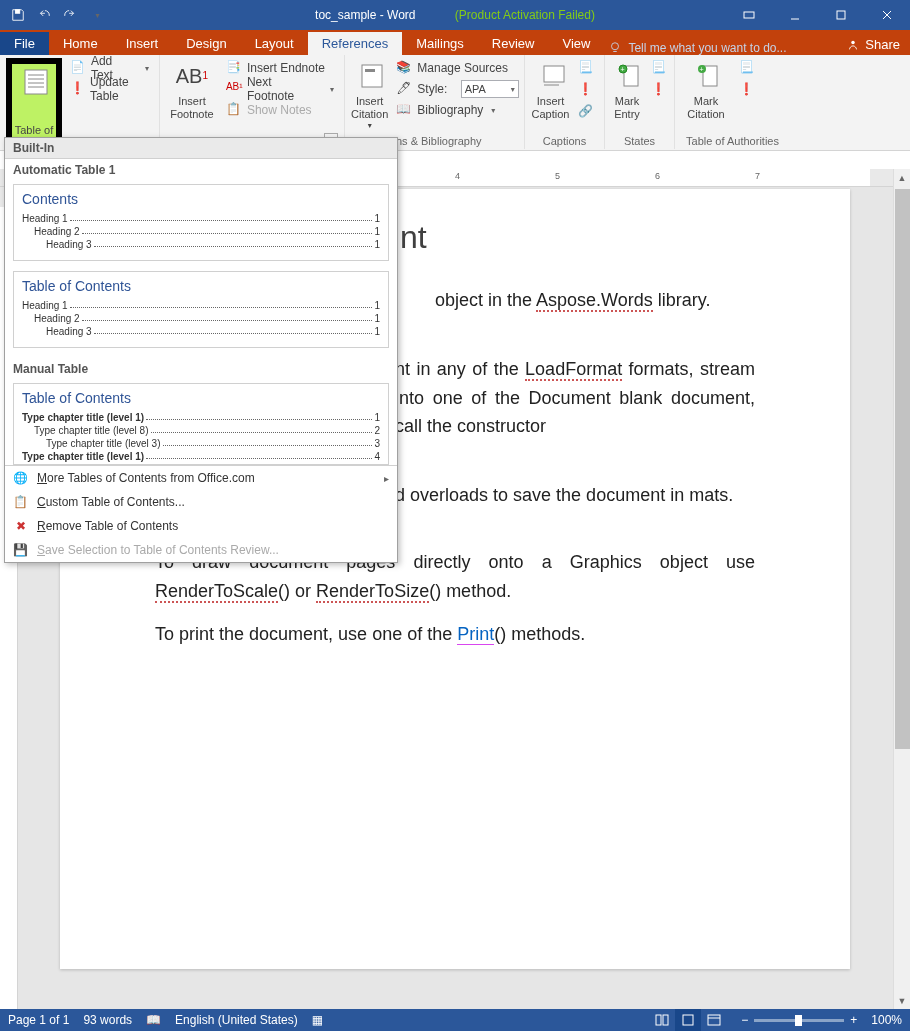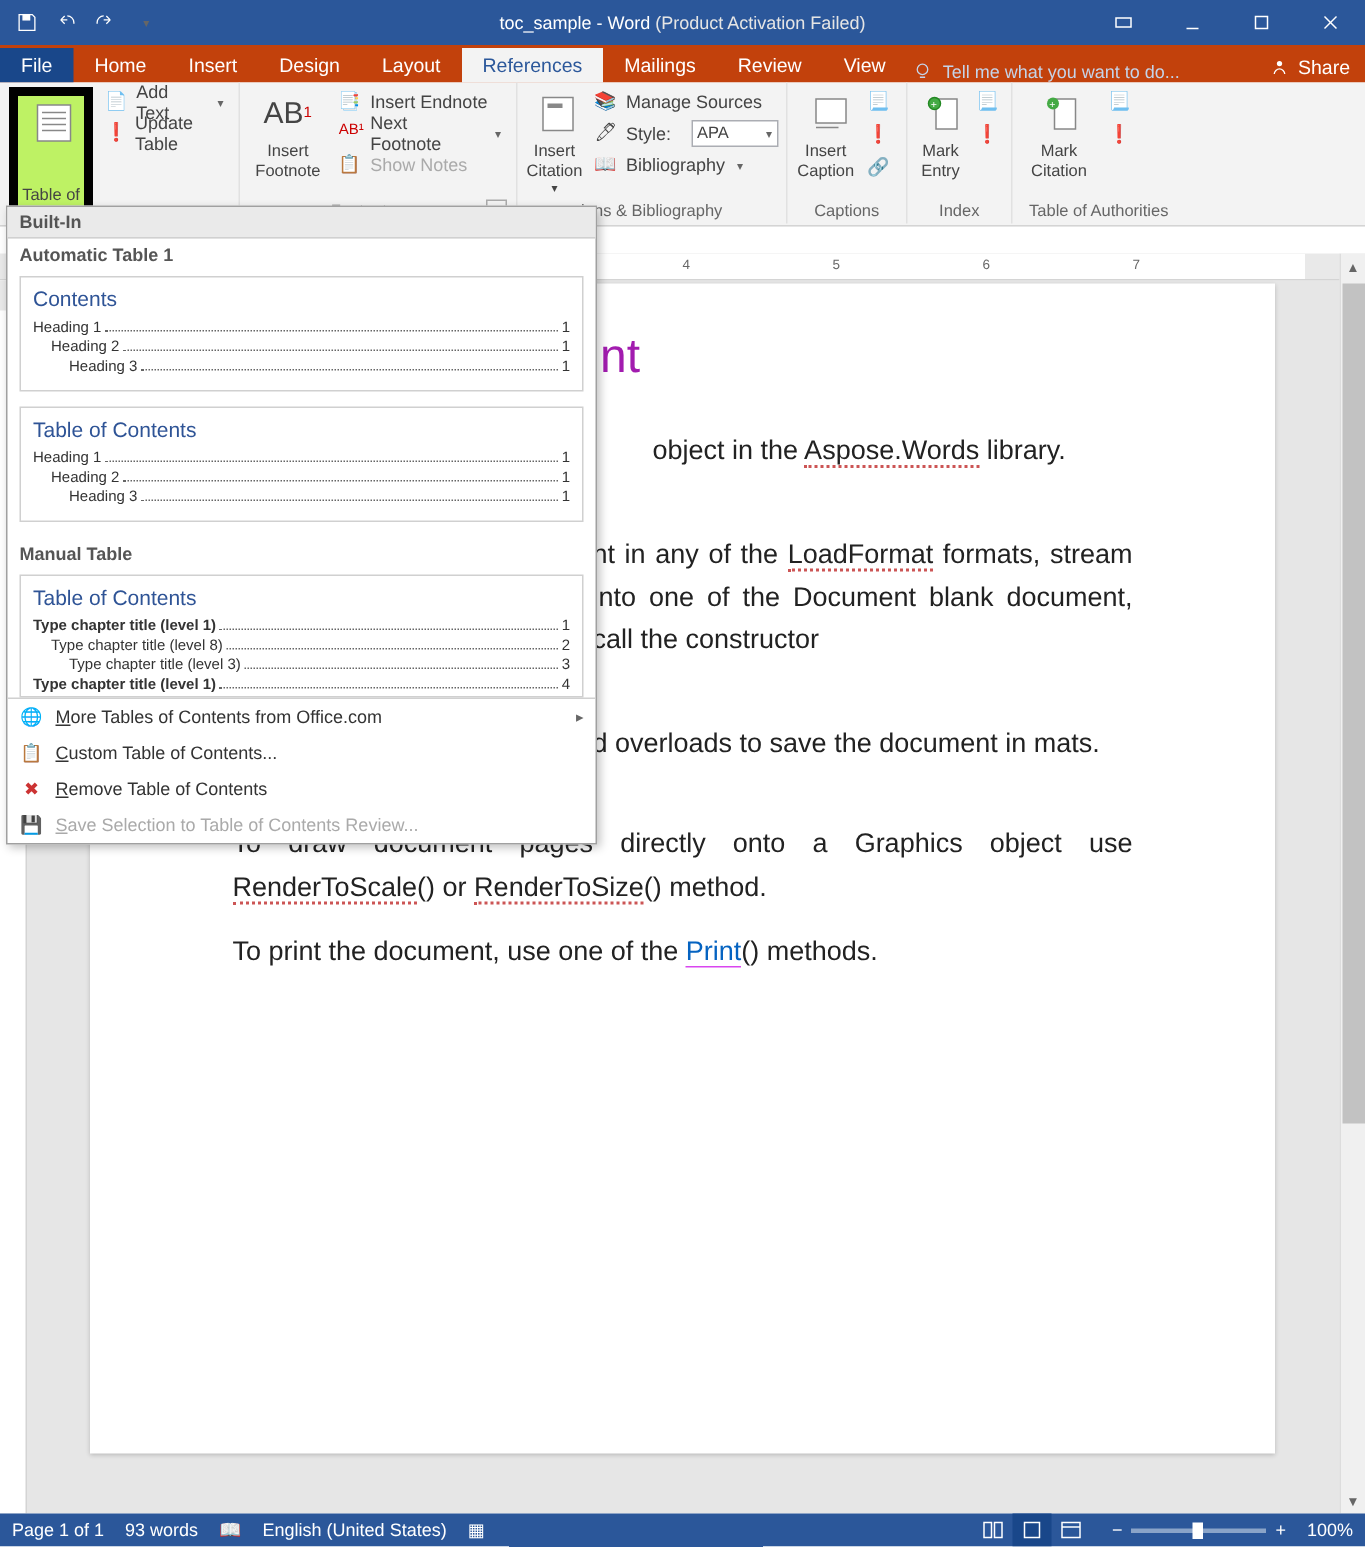--- a/index.html
+++ b/index.html
@@ -5,21 +5,21 @@
   * { box-sizing: border-box; margin: 0; padding: 0; font-family: "Segoe UI", Tahoma, sans-serif; }
   body { width: 910px; height: 1031px; background: #fff; overflow: hidden; position: relative; }
 
   
   .titlebar { height: 30px; background: #2b579a; color: #fff; display: flex; align-items: center; font-size: 12px; position: relative; }
   .qat { display: flex; gap: 2px; padding-left: 6px; height: 100%; align-items: center; }
   .qat-btn { width: 24px; height: 24px; display:flex; align-items:center; justify-content:center; color:#fff; }
   .qat-btn svg { width:14px; height:14px; fill:#fff; stroke:#fff; }
   .titletext { position:absolute; left:0; right:0; text-align:center; pointer-events:none; font-size:12px; }
   .titletext .doc { color:#fff; }
-  .titletext .fail { color:#e5e5e5; }
+  .titletext .fail { color:#84cc16;padding-left:36px; }
   .win-btns { margin-left:auto; display:flex; height:100%; }
   .win-btn { width:46px; display:flex; align-items:center; justify-content:center; color:#fff; }
   .win-btn svg { width:12px; height:12px; fill:none; stroke:#fff; stroke-width:1; }
 
   
   .tabs { height: 25px; background:#c2410c; display:flex; align-items:flex-end; color:#fff; font-size:13px; }
   .tab { padding: 4px 14px; cursor:default; }
   .tab.file { background:#19478a; font-weight:400; }
   .tab.active { background:#f3f3f3; color:#2b579a; }
   .tab-tell { margin-left: 4px; color:#c5d3e8; display:flex; align-items:center; gap:6px; font-size:12px; flex:1; }
@@ -49,21 +49,21 @@
   .ruler-shade.r { left:auto; right:0; width:40px; }
   .ruler-ticks { position:absolute; left:60px; right:40px; top:0; bottom:0; }
   .ticknum { position:absolute; top:2px; font-size:9px; color:#666; }
 
   
   .workspace { position:absolute; left:0; right:0; top:169px; bottom:22px; background:#e6e6e6; overflow:hidden; }
   .vruler { position:absolute; left:0; top:18px; bottom:0; width:18px; background:#fff; border-right:1px solid #d4d4d4; }
   .vruler-shade { position:absolute; top:0; left:0; right:0; height:20px; background:#e9e9e9;}
   .page { position:absolute; left:60px; top:20px; width:790px; height:780px; background:#fff; box-shadow:0 1px 3px rgba(0,0,0,.2); }
   .content { position:absolute; left:95px; top:30px; width:600px; font-family:Calibri, sans-serif; color:#222; }
-  .content h1 { font-size:32px; font-weight:400; color:#a21caf; margin-bottom:30px; }
+  .content h1 { font-size:32px; font-weight:400; color:#404040; margin-bottom:30px; }
   .content p { font-size:18px; line-height:1.6; margin-bottom:14px; text-align:justify; }
   .content .sub { font-style:italic; color:#2f5496; font-size:17px; text-decoration:underline wavy #d44; text-decoration-skip-ink:none; margin:12px 0 4px; }
   .underlined-token { border-bottom: 2px dotted #c55; }
   .blue-under { color:#0563c1; border-bottom:1px solid #d946ef; }
 
   
   .toc-gallery { position:absolute; left:4px; top:137px; width:394px; background:#fff; border:1px solid #a0a0a0; box-shadow:2px 2px 6px rgba(0,0,0,.25); z-index:50; font-size:12px; }
   .toc-header { background:#eaeaea; padding:3px 8px; font-size:12px; color:#555; border-bottom:1px solid #d0d0d0; font-weight:600;}
   .toc-section-label { padding:4px 8px; font-weight:600; color:#555; font-size:12px; }
   .toc-preview { margin:3px 8px 10px 8px; border:1px solid #d0d0d0; background:#fff; padding:6px 8px 8px 8px; }
@@ -311,21 +311,21 @@
       </div>
       <div class="col" style="gap:2px;">
         <div class="smallbtn">
             <span class="icon">📃</span>
           </div>
         <div class="smallbtn" style="color:#bbb;">
             <span class="icon">❗</span>
           </div>
       </div>
     </div>
-    <div class="group-label">Index</div>
+    <div class="group-label">States</div>
   </div>
 
   <div class="ribbon-group" style="width:115px; border-right:none;">
     <div class="group-content">
       <div class="vbtn" style="width:50px;">
         <div class="icon">
             <svg width="26" height="26" viewBox="0 0 26 26">
               <rect x="7" y="3" width="14" height="20" fill="#fff" stroke="#888"></rect>
               <circle cx="6" cy="6" r="4" fill="#4a4"></circle>
               <text x="3.5" y="9" font-size="7" fill="#fff">+</text>

